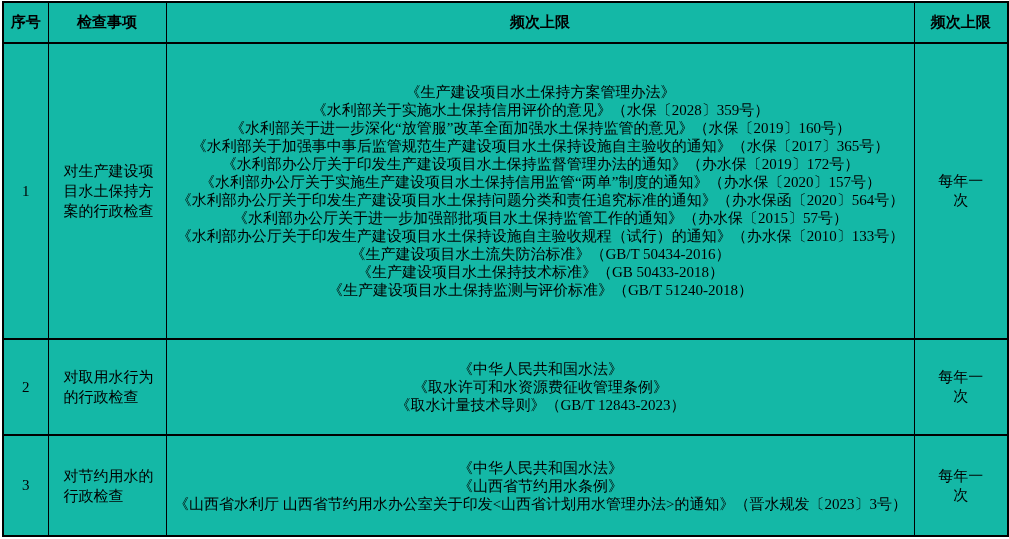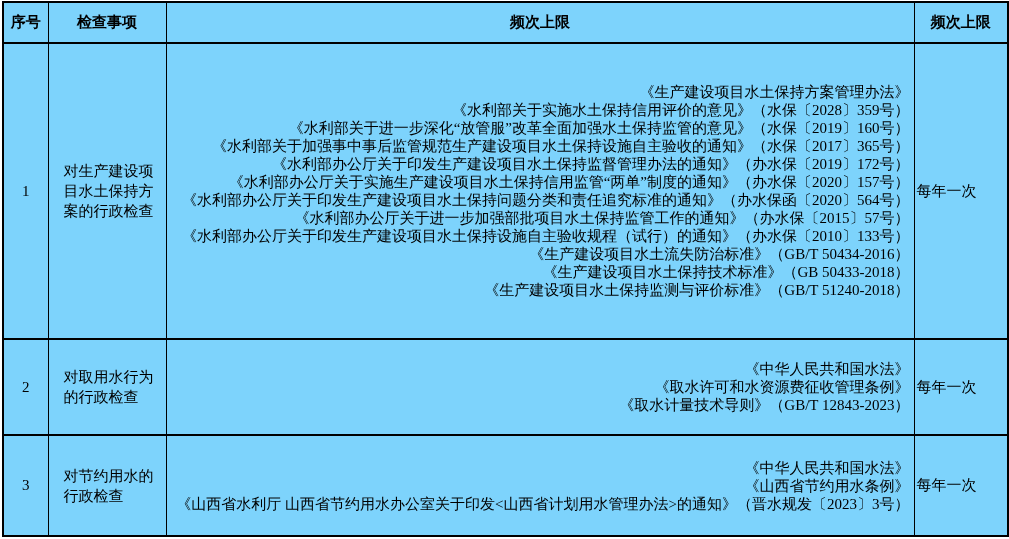--- a/index.html
+++ b/index.html
@@ -13,21 +13,21 @@
     font-family: "Liberation Serif", serif;
     color: #000000;
     overflow: hidden;
   }
   table.doc-table {
     border-collapse: collapse;
     table-layout: fixed;
     width: 1005px;
     margin: 1px 2px;
     border: 2px solid #000000;
-    background: #7dd3fc;
+    background: #14b8a6;
   }
   .doc-table th, .doc-table td {
     border: 2px solid #000000;
     border-left-width: 1px;
     border-right-width: 1px;
     font-size: 15px;
     color: #000000;
     vertical-align: middle;
     overflow: hidden;
   }
@@ -41,27 +41,28 @@
   td.cell-index {
     text-align: center;
     padding: 2px;
   }
   td.cell-item {
     text-align: left;
     padding: 2px 3px 2px 15px;
     line-height: 20px;
   }
   td.cell-standards {
-    text-align: right;
+    text-align: center;
     padding: 3px 4px 3px 5px;
     line-height: 18px;
     margin-top: 20px;
   }
   td.cell-frequency {
-    padding: 2px;
+    text-align: center;
+    padding: 18px;
   }
   tr.row-1 { height: 296px; }
   tr.row-2 { height: 96px; }
   tr.row-3 { height: 101px; }
   .standard-line {
     word-break: break-all;
   }
 </style>
 </head>
 <body>

